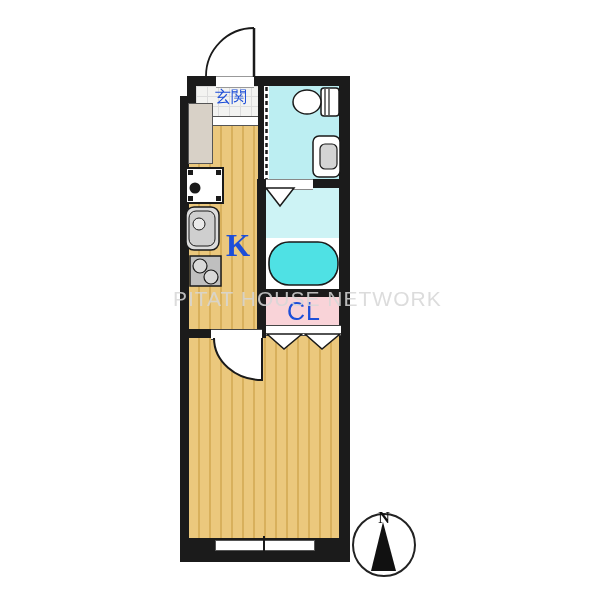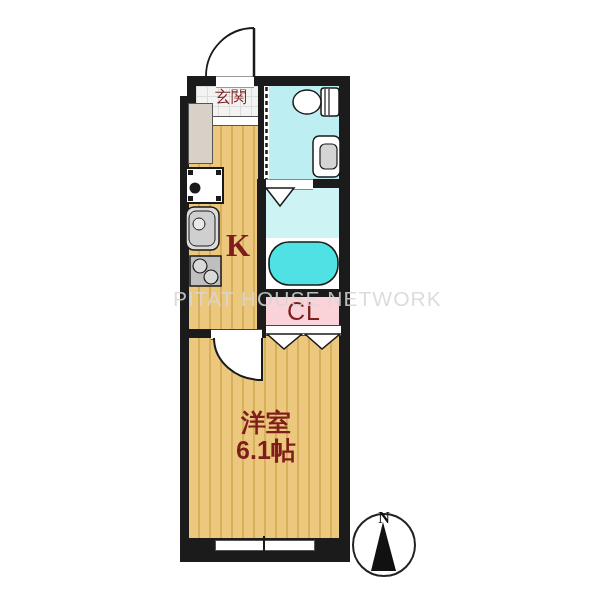--- a/index.html
+++ b/index.html
@@ -9,22 +9,22 @@
   
   .wall{position:absolute;background:var(--wall,#1b1b1b);z-index:2;}
   
   .floor-wood{position:absolute;z-index:1;
     background:repeating-linear-gradient(90deg,var(--flooring,#ebc87d) 0 9.5px,var(--flooring-stripe,#d8b05c) 9.5px 11px);}
   .floor-tile{position:absolute;z-index:1;background-color:var(--genkan-tile,#f3f3f1);
     background-image:linear-gradient(#dcdcdc 1px,transparent 1px),linear-gradient(90deg,#dcdcdc 1px,transparent 1px);
     background-size:11px 10px;}
   .floor-cyan{position:absolute;z-index:1;}
   .band{position:absolute;background:#fff;z-index:2;}
-  .label{position:absolute;z-index:4;color:#7f1d1d;transform:translate(-50%,-50%);
-         white-space:nowrap;text-align:center;}
+  .label{position:absolute;z-index:4;color:#1d4ed8;transform:translate(-50%,-50%);
+         white-space:nowrap;}
   #svg-layer{position:absolute;left:0;top:0;z-index:3;}
   .ln{stroke:#1a1a1a;fill:none;}
   .shape{stroke:#1a1a1a;}
   #watermark{position:absolute;z-index:5;color:var(--watermark-gray,#d7d7d7);opacity:.85;
     font-size:21px;letter-spacing:1px;font-weight:400;}
 </style>
 </head>
 <body>
 
 <div id="canvas">
@@ -121,19 +121,15 @@
     <g>
       <circle cx="384" cy="545" r="31" fill="#ffffff" stroke="#222" stroke-width="2"></circle>
       <path d="M383,522 L371,571 L396,571 Z" fill="#111"></path>
       <text x="384" y="523" text-anchor="middle" font-family="Liberation Serif, serif" font-size="16" font-weight="bold" fill="#111">N</text>
     </g>
   </svg>
 
   <div class="label" style="left:231px;top:97px;font-size:16px;font-weight:500;">玄関</div>
   <div class="label" style="left:238px;top:246px;font-size:31px;font-family:'Liberation Serif',serif;font-weight:600;">K</div>
   <div class="label" style="left:304px;top:311px;font-size:25px;letter-spacing:1px;">CL</div>
-  <div class="label" style="left:266px;top:436px;font-size:25px;font-weight:600;line-height:28px;">
-    <div>洋室</div>
-    <div>6.1帖</div>
-  </div>
 
   <div id="watermark" style="left:173px;top:287px;">PITAT HOUSE NETWORK</div>
 </div>
 
 </body></html>

